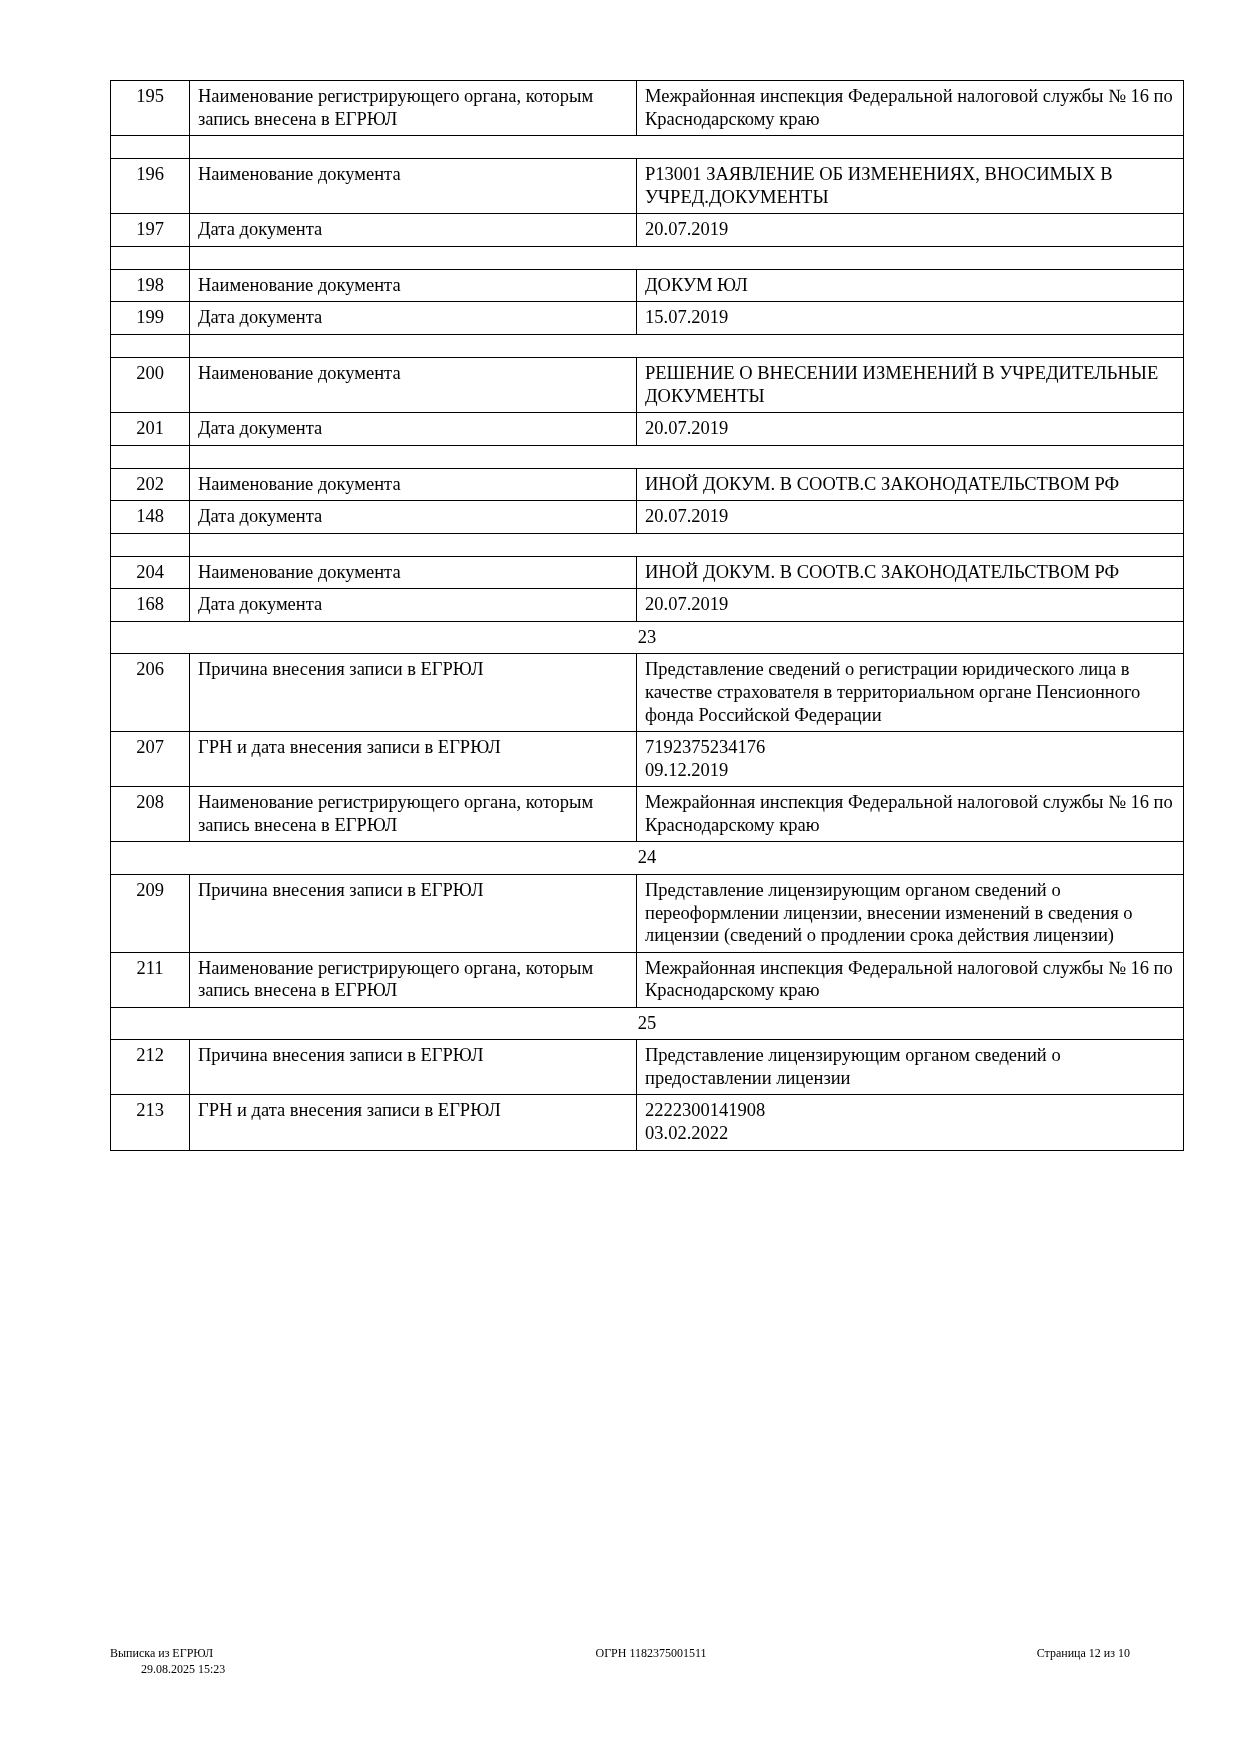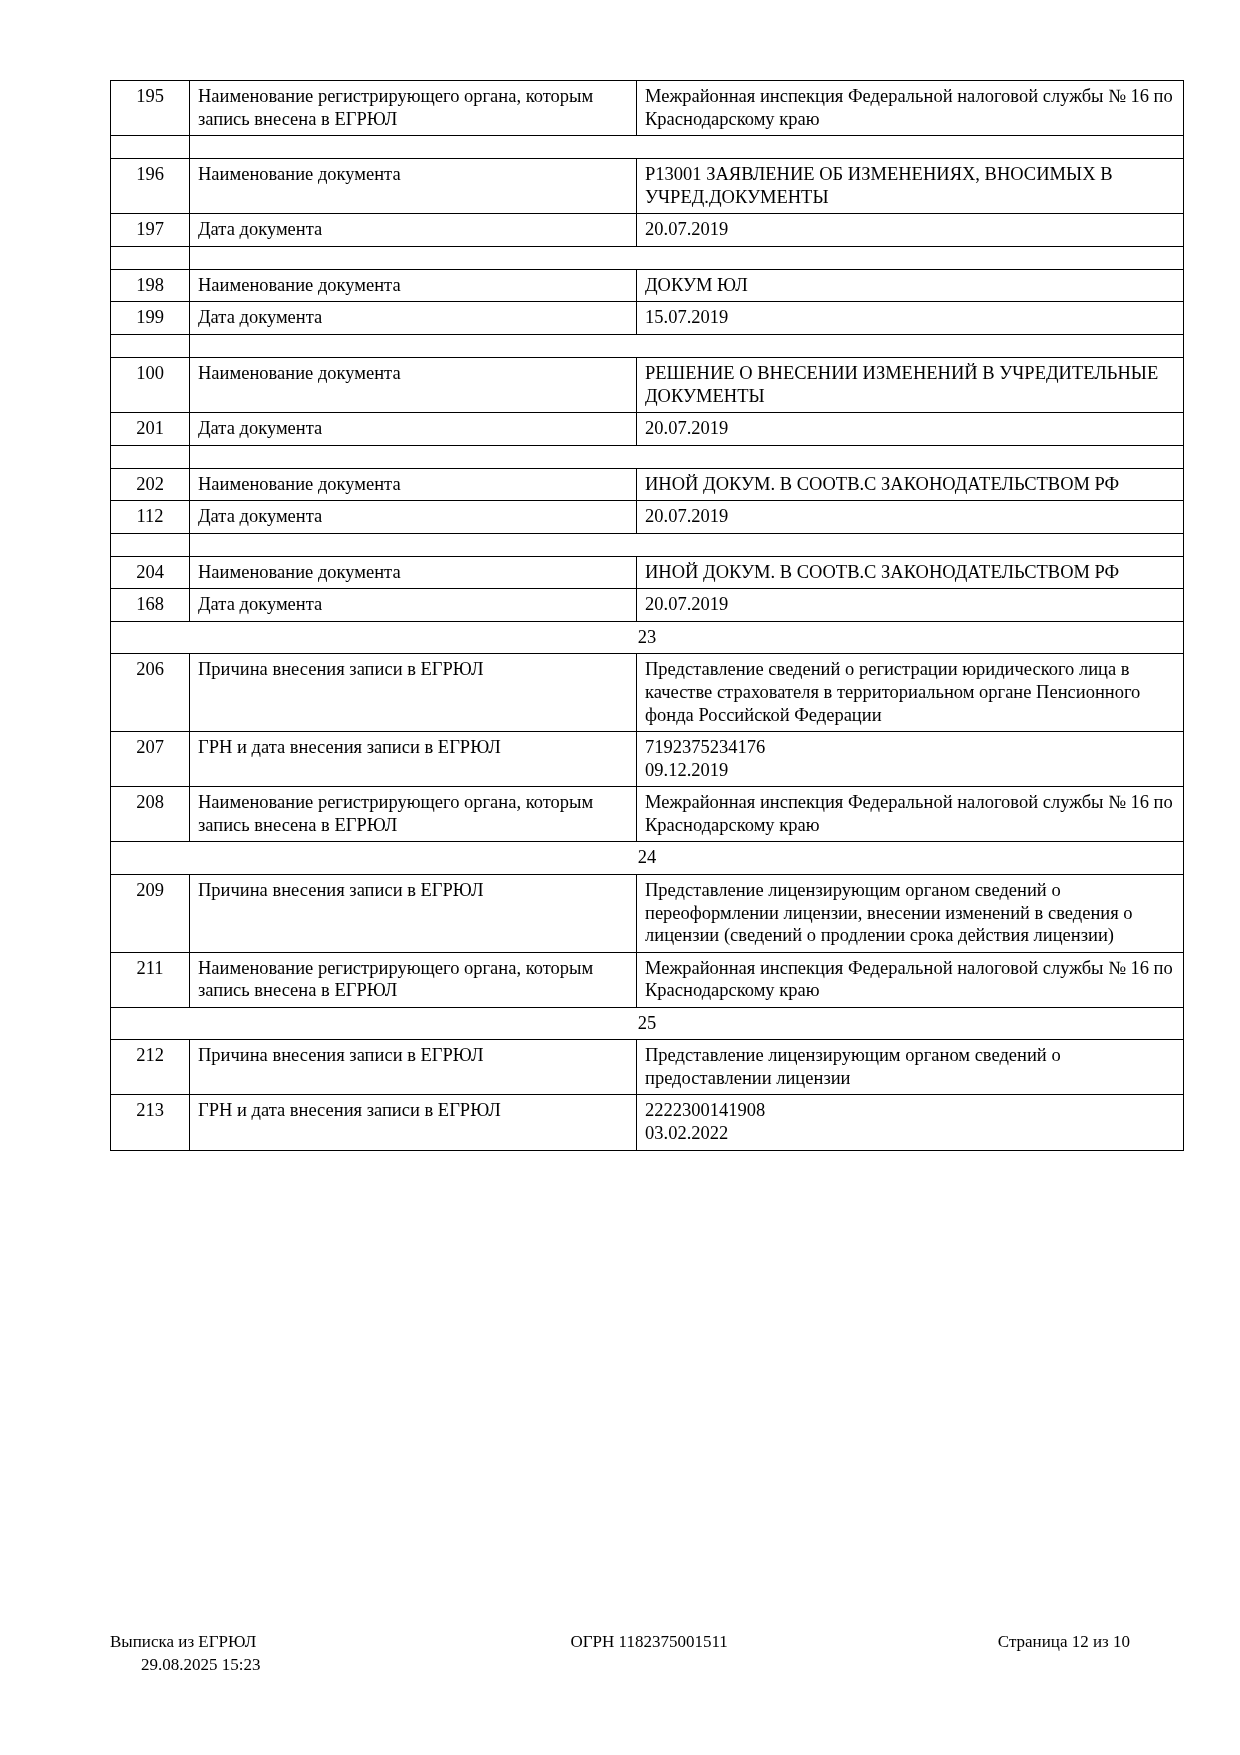--- a/index.html
+++ b/index.html
@@ -57,21 +57,21 @@
   }
   td.group-number {
     text-align: center;
     font-weight: normal;
   }
   .footer {
     position: absolute;
     left: 110px;
     right: 110px;
     bottom: 78px;
-    font-size: 17px;
+    font-size: 12px;
     line-height: 1.35;
     font-family: "Liberation Serif", "DejaVu Serif", serif;
   }
   .footer-row {
     display: flex;
     justify-content: space-between;
     align-items: flex-start;
   }
   .footer-left { text-align: left; }
   .footer-center { text-align: center; flex: 1; padding-left: 40px;}
@@ -117,40 +117,40 @@
         <tr>
           <td class="num">199</td>
           <td class="label">Дата документа</td>
           <td class="value">15.07.2019</td>
         </tr>
         <tr class="spacer">
           <td class="num"></td>
           <td colspan="2"></td>
         </tr>
         <tr>
-          <td class="num">100</td>
+          <td class="num">200</td>
           <td class="label">Наименование документа</td>
           <td class="value">РЕШЕНИЕ О ВНЕСЕНИИ ИЗМЕНЕНИЙ В УЧРЕДИТЕЛЬНЫЕ ДОКУМЕНТЫ</td>
         </tr>
         <tr>
           <td class="num">201</td>
           <td class="label">Дата документа</td>
           <td class="value">20.07.2019</td>
         </tr>
         <tr class="spacer">
           <td class="num"></td>
           <td colspan="2"></td>
         </tr>
         <tr>
           <td class="num">202</td>
           <td class="label">Наименование документа</td>
           <td class="value">ИНОЙ ДОКУМ. В СООТВ.С ЗАКОНОДАТЕЛЬСТВОМ РФ</td>
         </tr>
         <tr>
-          <td class="num">112</td>
+          <td class="num">148</td>
           <td class="label">Дата документа</td>
           <td class="value">20.07.2019</td>
         </tr>
         <tr class="spacer">
           <td class="num"></td>
           <td colspan="2"></td>
         </tr>
         <tr>
           <td class="num">204</td>
           <td class="label">Наименование документа</td>

